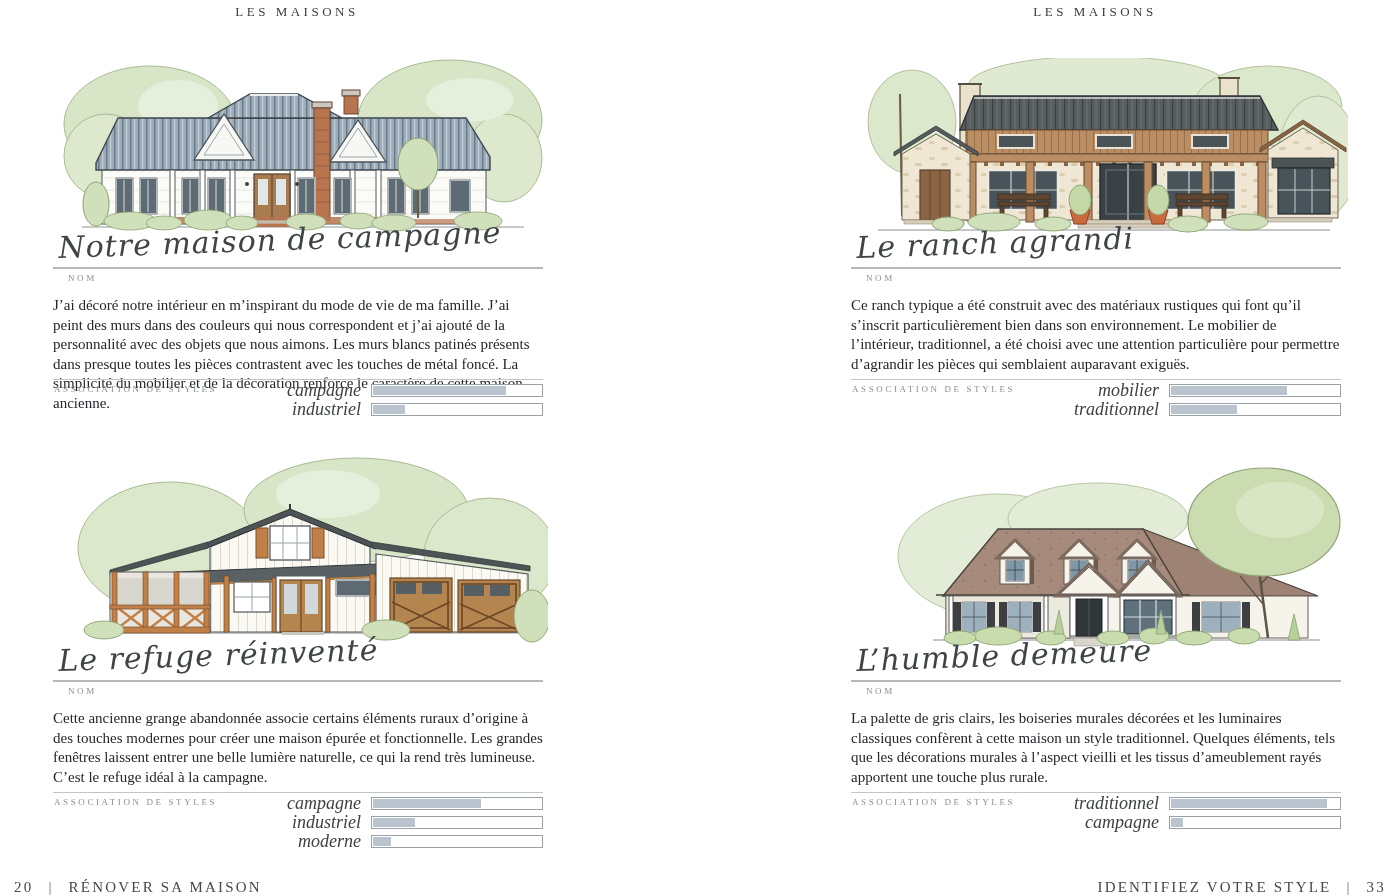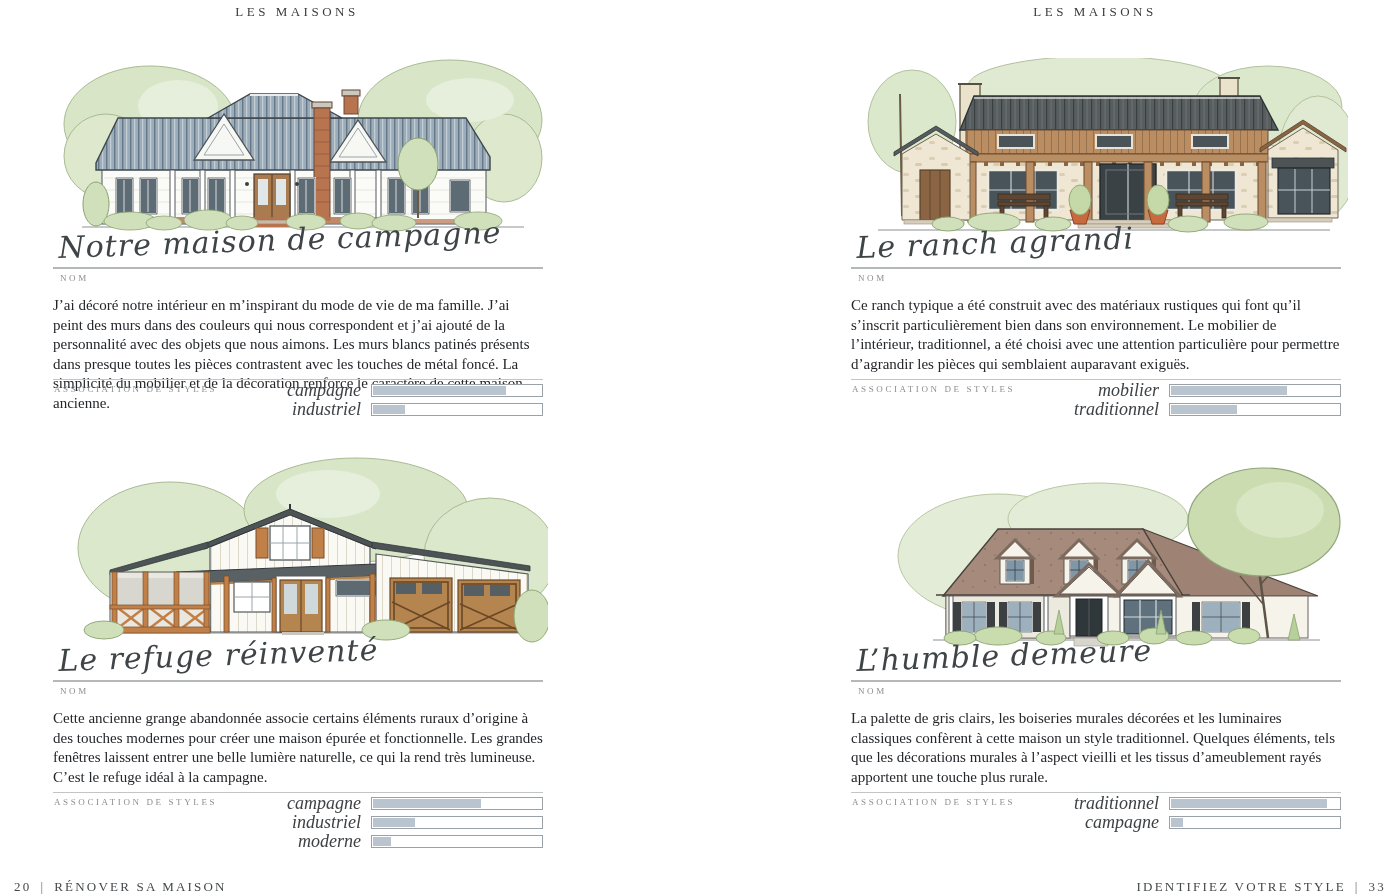--- a/index.html
+++ b/index.html
@@ -7,32 +7,32 @@
           font-family:"Liberation Serif",serif;color:#26292b;}
   .page-header{position:absolute;top:4px;width:488px;text-align:center;font-size:13px;
                letter-spacing:3.5px;color:#3a3d3f;}
   .illus{position:absolute;}
   .section{position:absolute;width:490px;}
   .script-name{position:absolute;top:-4px;left:6px;font-size:30px;font-style:italic;
                color:#3f4447;font-family:"DejaVu Serif",cursive;transform:rotate(-2deg);
                transform-origin:left bottom;white-space:nowrap;letter-spacing:1px;}
   .name-rule{position:absolute;top:33px;left:0;width:100%;height:2px;background:#b4b8b9;}
   .tiny-caps{position:absolute;font-size:9px;letter-spacing:2.6px;color:#8b8f91;}
-  .nom{top:39px;left:7px;text-align:right;}
+  .nom{top:39px;left:15px;text-align:right;}
   .para{position:absolute;top:62px;left:0;width:490px;font-size:15px;line-height:19.6px;
         color:#23262a;}
   .assoc-rule{position:absolute;top:145px;left:0;width:100%;border-top:1.5px solid #c2c5c6;}
   .assoc-title{top:150px;left:1px;}
   .bars{position:absolute;top:150px;right:0;width:340px;}
   .bar-row{display:flex;align-items:center;justify-content:flex-end;margin-bottom:6px;height:13px;}
   .bar-label{font-style:italic;font-size:18px;color:#3e4245;margin-right:10px;white-space:nowrap;}
   .bar-track{width:168px;height:9px;border:1px solid #9aa2a8;background:#fff;padding:1px;}
   .bar-fill{height:100%;background:#b9c4ce;}
-  .footer{position:absolute;top:879px;font-size:13px;letter-spacing:2.2px;color:#45494b;
-          display:flex;align-items:center;gap:9px;}
+  .footer{position:absolute;top:879px;font-size:15px;letter-spacing:2.2px;color:#45494b;
+          display:flex;align-items:center;gap:15px;}
   .footer-left{left:14px;}
   .footer-right{right:14px;}
   .fdiv{color:#6a6e70;}
 </style>
 </head>
 <body>
 
 <div class="spread">
 
   <div class="page-header" style="left:53px;">LES MAISONS</div>

